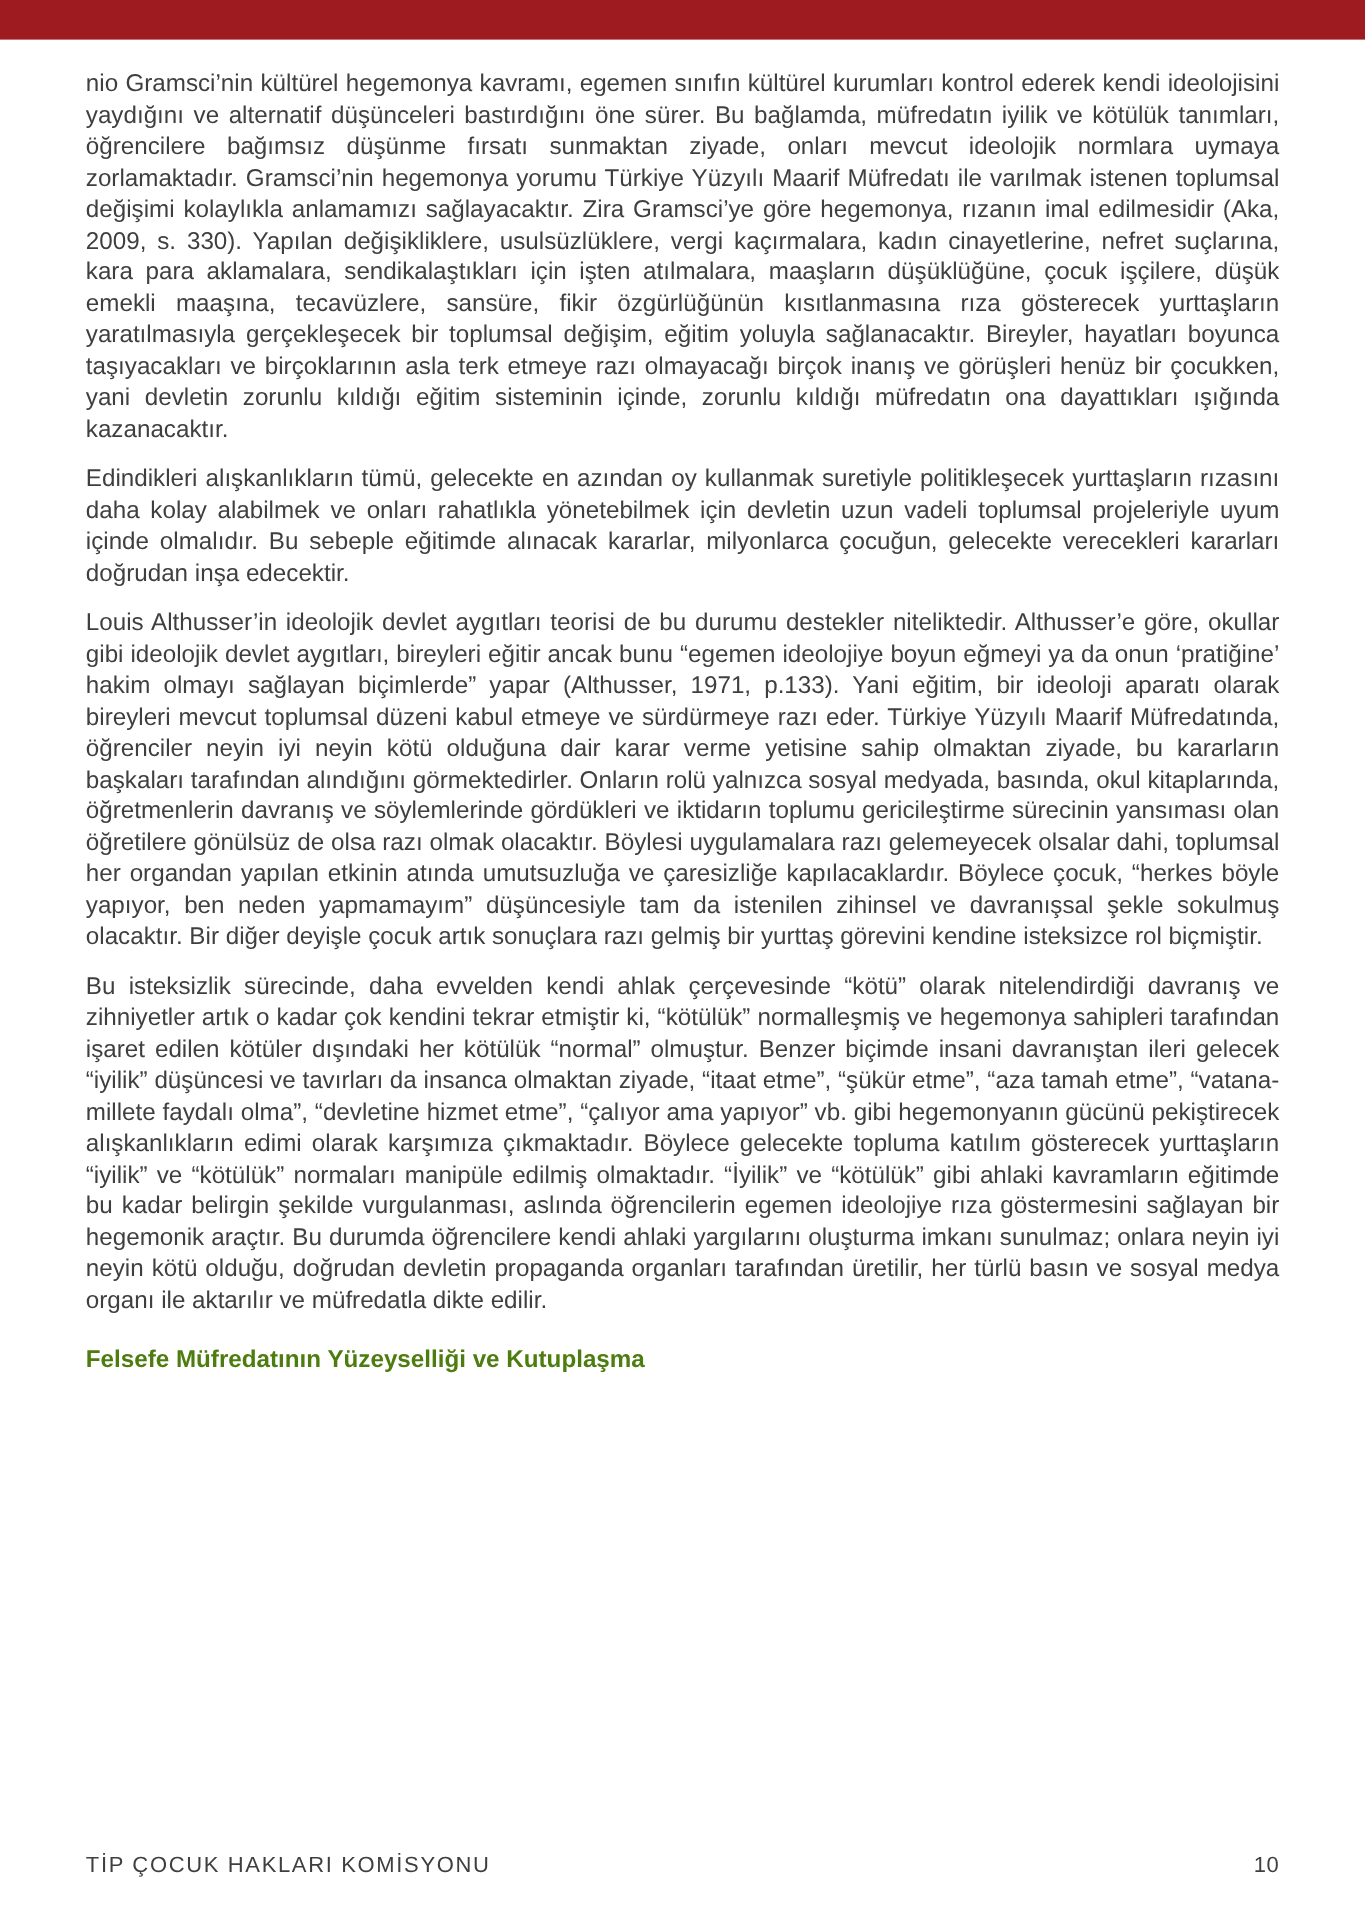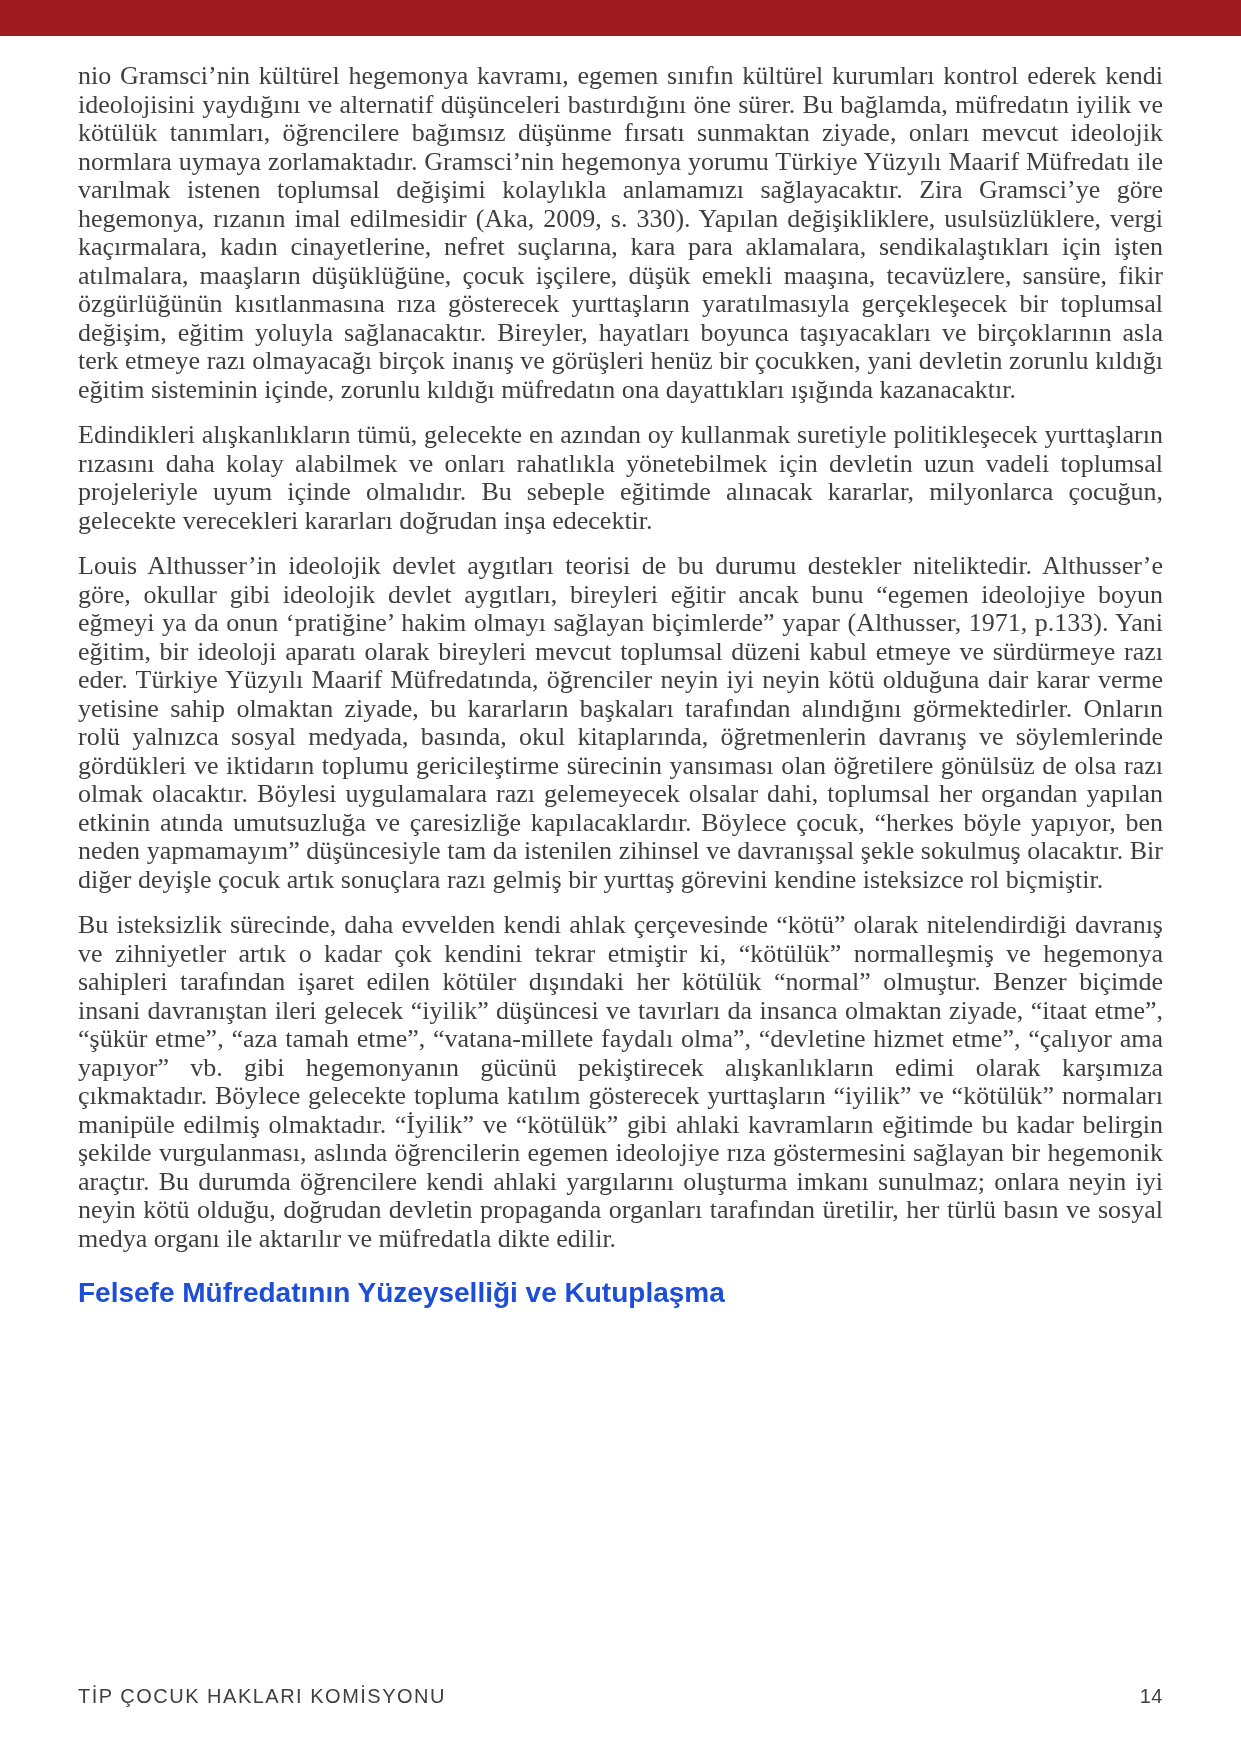--- a/index.html
+++ b/index.html
@@ -19,32 +19,31 @@
   .top-bar {
     width: 100%;
     height: 36px;
     background: #9e1c20;
   }
   .content {
     padding: 26px 78px 0 78px;
     color: #3f3f3f;
   }
   p.body-para {
-    font-size: 26px;
+    font-size: 22px;
     line-height: 28.5px;
     text-align: justify;
     margin: 0 0 17px 0;
     color: #3f3f3f;
-    font-family: Liberation Serif, serif;
   }
   h2.section-heading {
-    font-size: 28px;
+    font-size: 22px;
     line-height: 28px;
     font-weight: bold;
-    color: #1d4ed8;
+    color: #4d7c0f;
     margin: 26px 0 20px 0;
   }
   .footer {
     position: absolute;
     left: 78px;
     right: 78px;
     bottom: 46px;
     display: flex;
     justify-content: space-between;
     align-items: baseline;
@@ -72,16 +71,16 @@
     <p class="body-para">Louis Althusser’in ideolojik devlet aygıtları teorisi de bu durumu destekler niteliktedir. Althusser’e göre, okullar gibi ideolojik devlet aygıtları, bireyleri eğitir ancak bunu “egemen ideolojiye boyun eğmeyi ya da onun ‘pratiğine’ hakim olmayı sağlayan biçimlerde” yapar (Althusser, 1971, p.133). Yani eğitim, bir ideoloji aparatı olarak bireyleri mevcut toplumsal düzeni kabul etmeye ve sürdürmeye razı eder. Türkiye Yüzyılı Maarif Müfredatında, öğrenciler neyin iyi neyin kötü olduğuna dair karar verme yetisine sahip olmaktan ziyade, bu kararların başkaları tarafından alındığını görmektedirler. Onların rolü yalnızca sosyal medyada, basında, okul kitaplarında, öğretmenlerin davranış ve söylemlerinde gördükleri ve iktidarın toplumu gericileştirme sürecinin yansıması olan öğretilere gönülsüz de olsa razı olmak olacaktır. Böylesi uygulamalara razı gelemeyecek olsalar dahi, toplumsal her organdan yapılan etkinin atında umutsuzluğa ve çaresizliğe kapılacaklardır. Böylece çocuk, “herkes böyle yapıyor, ben neden yapmamayım” düşüncesiyle tam da istenilen zihinsel ve davranışsal şekle sokulmuş olacaktır. Bir diğer deyişle çocuk artık sonuçlara razı gelmiş bir yurttaş görevini kendine isteksizce rol biçmiştir.</p>
 
     <p class="body-para">Bu isteksizlik sürecinde, daha evvelden kendi ahlak çerçevesinde “kötü” olarak nitelendirdiği davranış ve zihniyetler artık o kadar çok kendini tekrar etmiştir ki, “kötülük” normalleşmiş ve hegemonya sahipleri tarafından işaret edilen kötüler dışındaki her kötülük “normal” olmuştur. Benzer biçimde insani davranıştan ileri gelecek “iyilik” düşüncesi ve tavırları da insanca olmaktan ziyade, “itaat etme”, “şükür etme”, “aza tamah etme”, “vatana-millete faydalı olma”, “devletine hizmet etme”, “çalıyor ama yapıyor” vb. gibi hegemonyanın gücünü pekiştirecek alışkanlıkların edimi olarak karşımıza çıkmaktadır. Böylece gelecekte topluma katılım gösterecek yurttaşların “iyilik” ve “kötülük” normaları manipüle edilmiş olmaktadır. “İyilik” ve “kötülük” gibi ahlaki kavramların eğitimde bu kadar belirgin şekilde vurgulanması, aslında öğrencilerin egemen ideolojiye rıza göstermesini sağlayan bir hegemonik araçtır. Bu durumda öğrencilere kendi ahlaki yargılarını oluşturma imkanı sunulmaz; onlara neyin iyi neyin kötü olduğu, doğrudan devletin propaganda organları tarafından üretilir, her türlü basın ve sosyal medya organı ile aktarılır ve müfredatla dikte edilir.</p>
 
     <h2 class="section-heading">Felsefe Müfredatının Yüzeyselliği ve Kutuplaşma</h2>
 
   </main>
 
   <footer class="footer">
     <span class="commission-name">TİP ÇOCUK HAKLARI KOMİSYONU</span>
-    <span class="page-num">14</span>
+    <span class="page-num">10</span>
   </footer>
 
 </div>
 
 </body></html>

